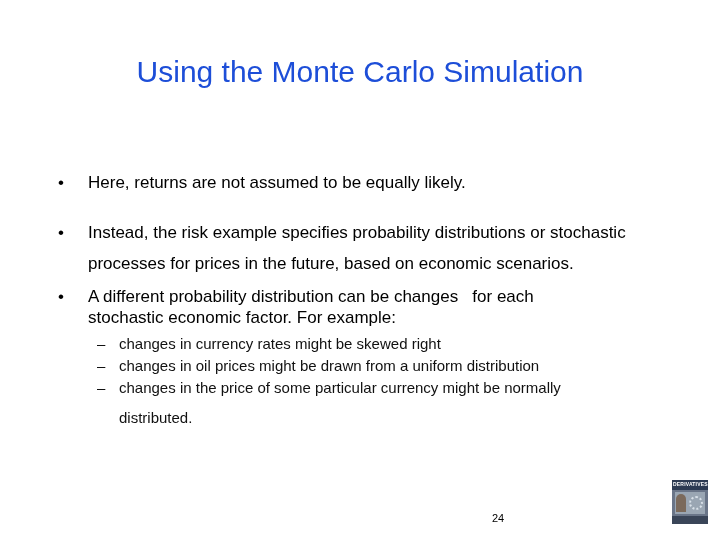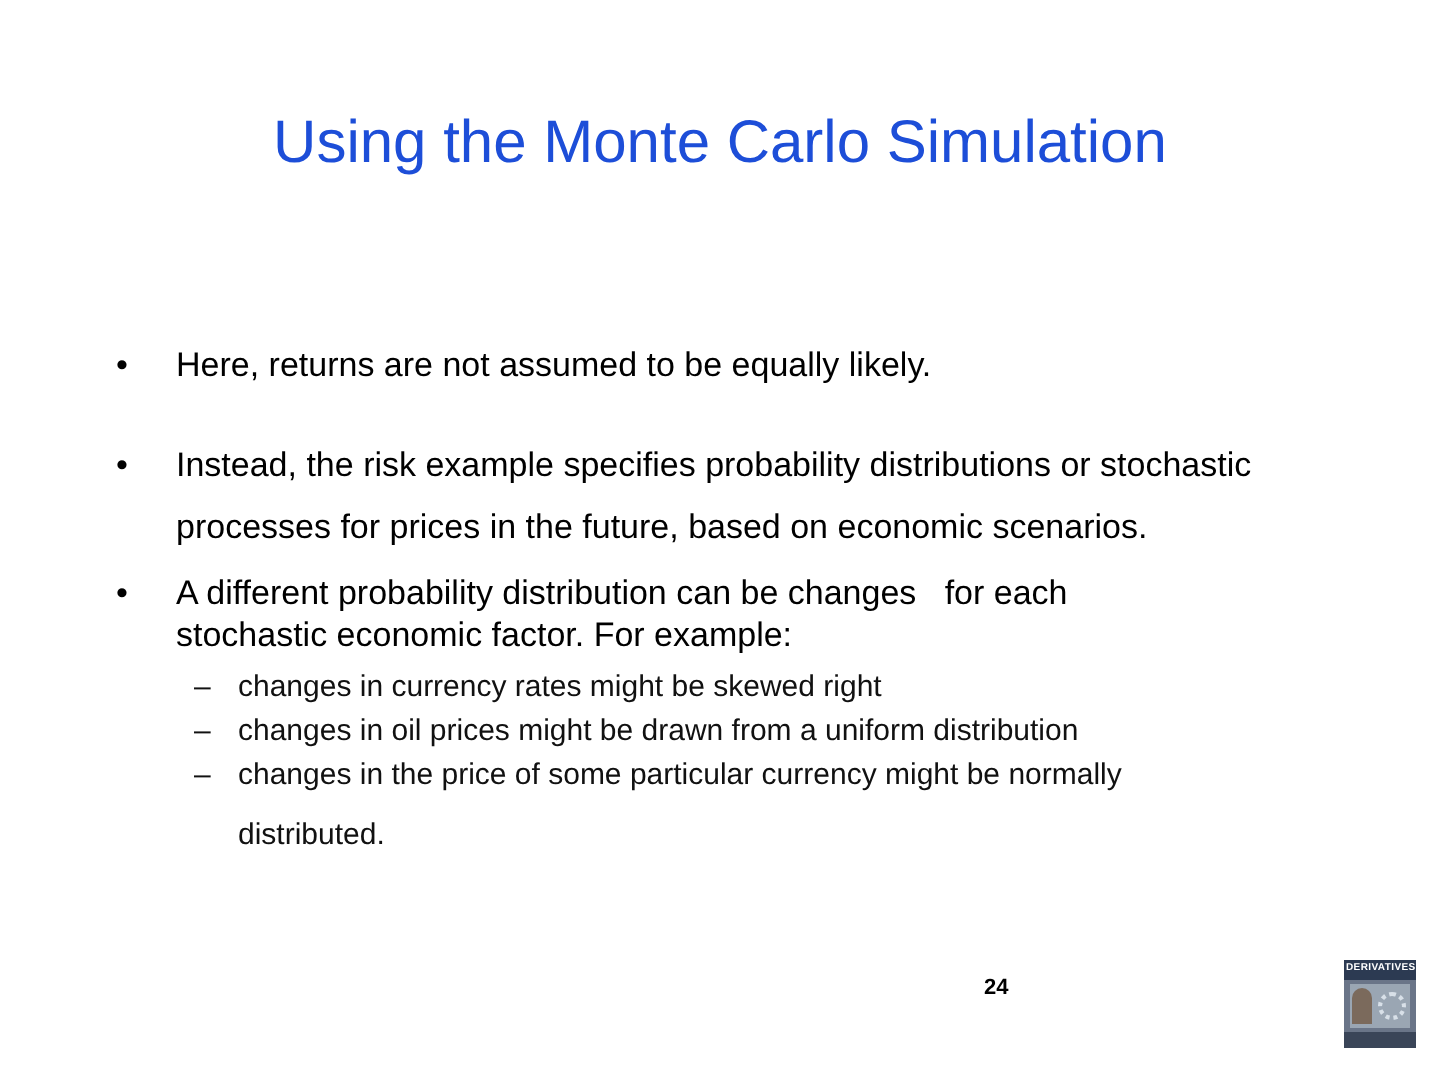--- a/index.html
+++ b/index.html
@@ -14,21 +14,21 @@
   .bullet {
     position: absolute; left: 58px; font-size: 17px; line-height: 21px;
   }
   .bullet .dot { position: absolute; left: 0; top: 0; width: 20px; }
   .bullet .txt { position: absolute; left: 30px; top: 0; white-space: nowrap; }
   .sub {
     position: absolute; left: 97px; font-size: 15px; line-height: 21px; color: #111;
   }
   .sub .dash { position: absolute; left: 0; top: 0; }
   .sub .txt { position: absolute; left: 22px; top: 0; white-space: nowrap; }
-  .page-num { position: absolute; left: 492px; top: 488px; font-size: 11px; font-weight: bold; }
+  .page-num { position: absolute; left: 492px; top: 512px; font-size: 11px; }
   .cover {
     position: absolute; left: 672px; top: 480px; width: 36px; height: 44px;
     background: #6a7588; overflow: hidden;
   }
   .cover .band { position: absolute; left: 0; top: 0; width: 36px; height: 10px; background: #2c3a52; }
   .cover .ttl { position: absolute; left: 1px; top: 1px; font-size: 5px; color: #fff; font-weight: bold; letter-spacing: 0.2px; }
   .cover .art { position: absolute; left: 3px; top: 12px; width: 30px; height: 22px; background: #9aa6b3; }
   .cover .arch { position: absolute; left: 4px; top: 14px; width: 10px; height: 18px; background: #7b6a5c; border-radius: 5px 5px 0 0; }
   .cover .gear { position: absolute; left: 17px; top: 16px; width: 14px; height: 14px; border-radius: 50%; border: 2px dotted #d8e0e8; box-sizing: border-box; }
   .cover .foot { position: absolute; left: 0; top: 36px; width: 36px; height: 8px; background: #3a4558; }

